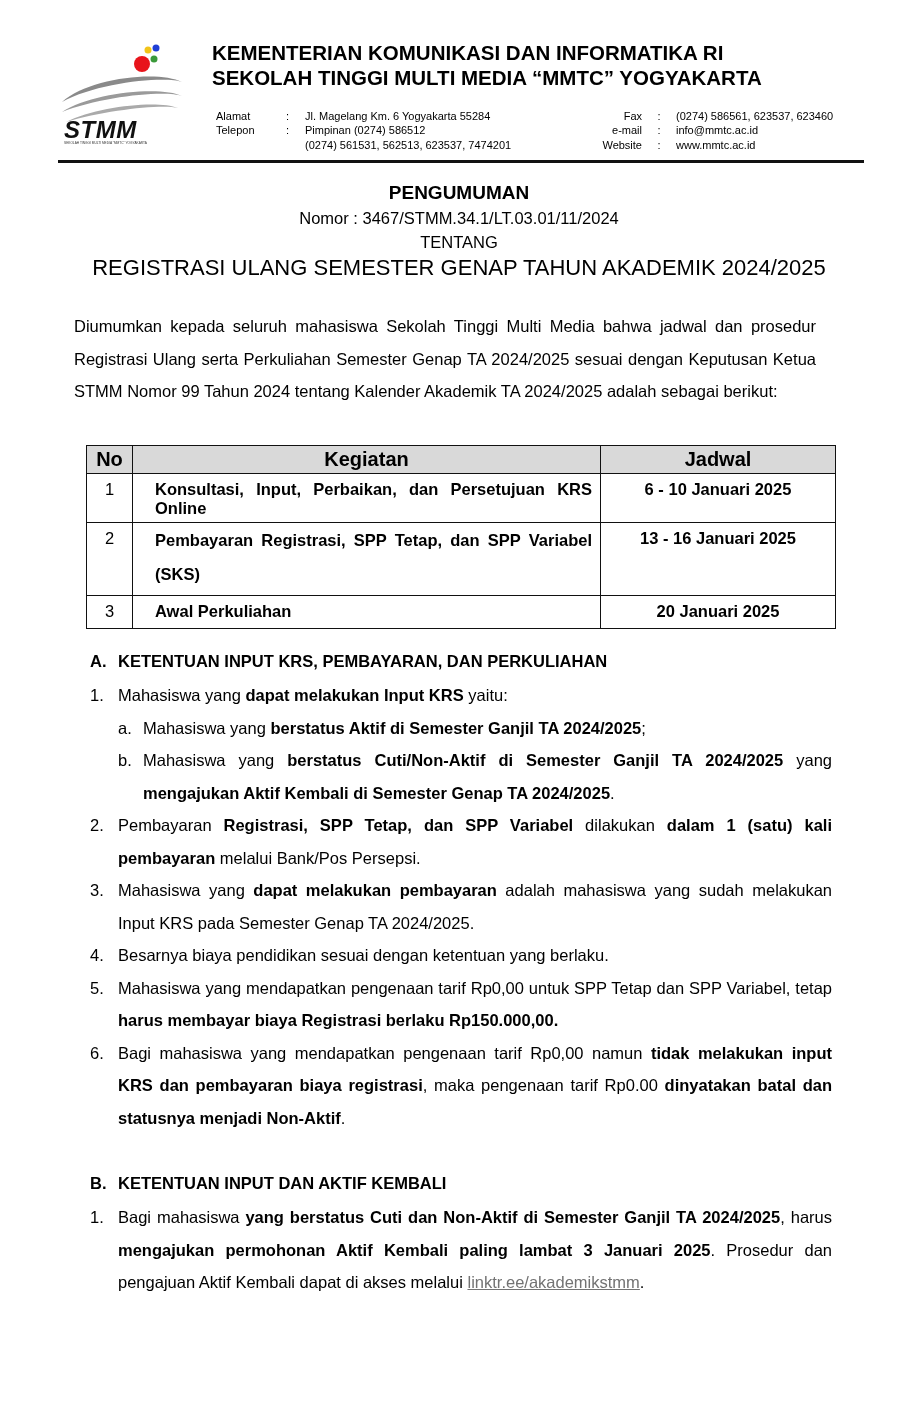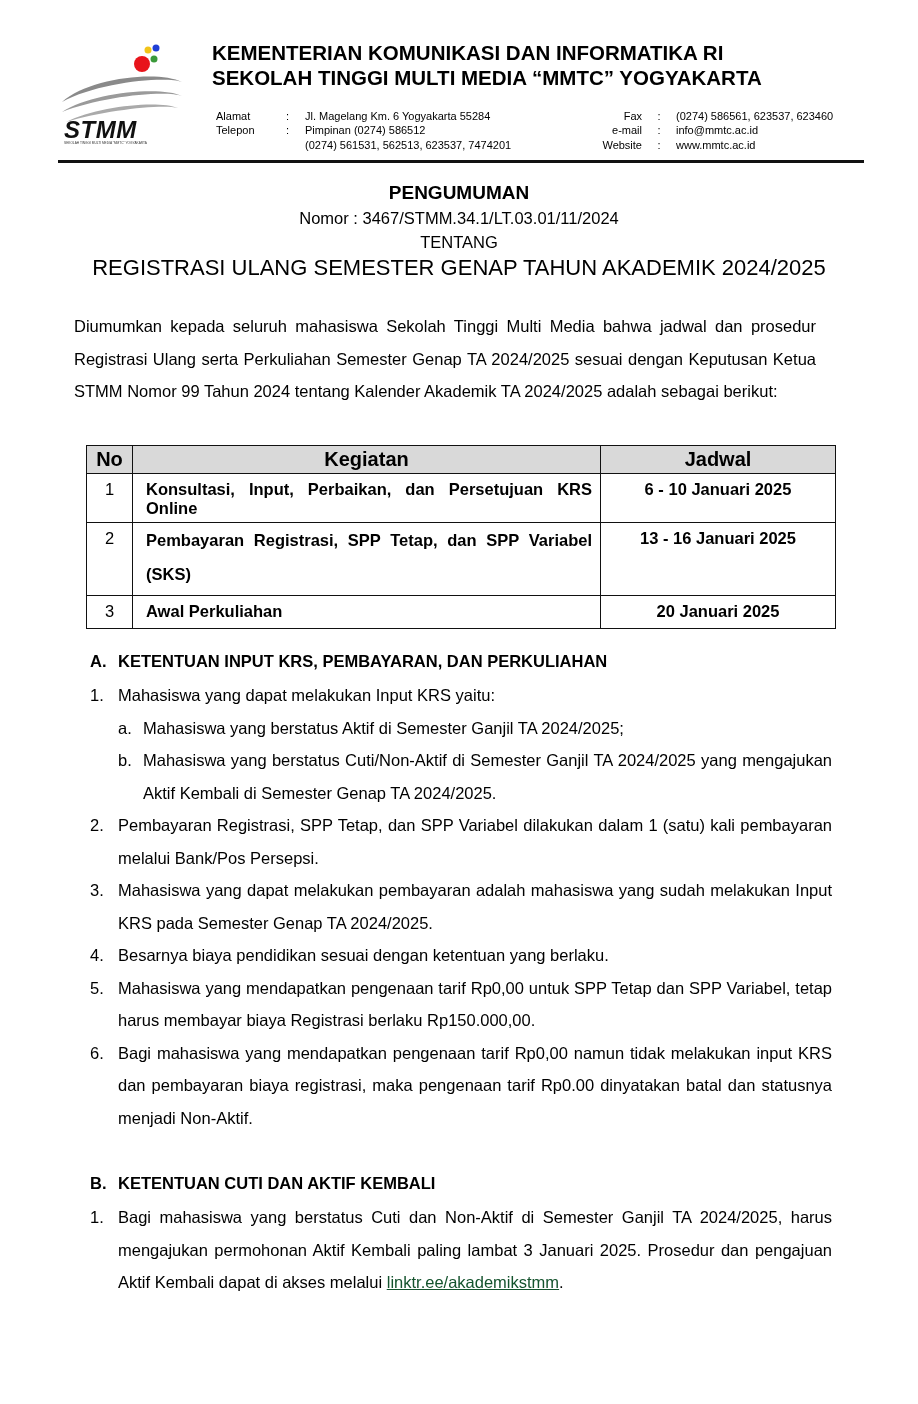--- a/index.html
+++ b/index.html
@@ -28,38 +28,38 @@
   .tb-subject { font-weight: normal; font-size: 22px; line-height: 27px; }
 
   
   .content { position: absolute; left: 74px; width: 742px; font-size: 16.5px; }
   .intro { top: 310px; line-height: 32.5px; text-align: justify; }
 
   table.sched { position: absolute; left: 86px; top: 445px; width: 750px; border-collapse: collapse; font-size: 16.5px; }
   table.sched th, table.sched td { border: 1.5px solid #111; vertical-align: top; }
   table.sched th { background: #d9d9d9; font-size: 20px; font-weight: bold; height: 28px; vertical-align: middle; text-align: center; }
   table.sched td.no { width: 46px; text-align: center; padding-top: 6px; }
-  table.sched td.keg { width: 468px; font-weight: bold; padding: 6px 8px 4px 13px; line-height: 19px; text-align: justify; margin-top: 44px; }
+  table.sched td.keg { width: 468px; font-weight: bold; padding: 6px 8px 4px 22px; line-height: 19px; text-align: justify; margin-top: 44px; }
   table.sched td.jad { text-align: center; font-weight: bold; padding-top: 6px; }
   tr.r1 td { height: 43px; }
   tr.r2 td { height: 67px; }
   tr.r2 td.keg { line-height: 34px; padding-top: 0; }
   tr.r3 td { height: 33px; }
 
   .sec-head { position: absolute; left: 90px; font-weight: bold; font-size: 16.5px; display: flex; }
   .sec-head .letter { width: 28px; }
   .list { position: absolute; left: 90px; width: 742px; font-size: 16.5px; line-height: 32.5px; }
   .item { display: flex; }
   .item .num { width: 28px; flex: none; }
   .item .txt { flex: 1; text-align: justify; }
   .sub { display: flex; margin-left: 28px; }
   .sub .num { width: 25px; flex: none; }
   .sub .txt { flex: 1; text-align: justify; }
-  b { font-weight: normal; }
-  a.link { color: #14532d; }
+  b { font-weight: bold; }
+  a.link { color: #737373; }
 </style>
 </head>
 <body>
 
 <div class="logo">
   <svg width="130" height="105" viewBox="0 0 130 105">
     <circle cx="84" cy="22" r="8" fill="#e8141b"></circle>
     <circle cx="90" cy="8" r="3.5" fill="#f2c418"></circle>
     <circle cx="98" cy="6" r="3.5" fill="#1f3fd6"></circle>
     <circle cx="96" cy="17" r="3.5" fill="#3a9a3a"></circle>
@@ -185,21 +185,21 @@
       <div class="txt"><span>Mahasiswa yang mendapatkan pengenaan tarif Rp0,00 untuk SPP Tetap dan SPP Variabel, tetap </span><b>harus membayar biaya Registrasi berlaku Rp150.000,00.</b></div>
     </div>
     <div class="item">
       <span class="num">6.</span>
       <div class="txt"><span>Bagi mahasiswa yang mendapatkan pengenaan tarif Rp0,00 namun </span><b>tidak melakukan input KRS dan pembayaran biaya registrasi</b><span>, maka pengenaan tarif Rp0.00 </span><b>dinyatakan batal dan statusnya menjadi Non-Aktif</b><span>.</span></div>
     </div>
   </div>
 
 <div class="sec-head" style="top:1174px;">
   <span class="letter">B.</span>
-  <span>KETENTUAN CUTI DAN AKTIF KEMBALI</span>
+  <span>KETENTUAN INPUT DAN AKTIF KEMBALI</span>
 </div>
 
 <div class="list" style="top:1201px;">
     <div class="item">
       <span class="num">1.</span>
       <div class="txt"><span>Bagi mahasiswa </span><b>yang berstatus Cuti dan Non-Aktif di Semester Ganjil TA 2024/2025</b><span>, harus </span><b>mengajukan permohonan Aktif Kembali paling lambat 3 Januari 2025</b><span>. Prosedur dan pengajuan Aktif Kembali dapat di akses melalui </span><a class="link" href="#">linktr.ee/akademikstmm</a><span>.</span></div>
     </div>
   </div>
 
 </body></html>

